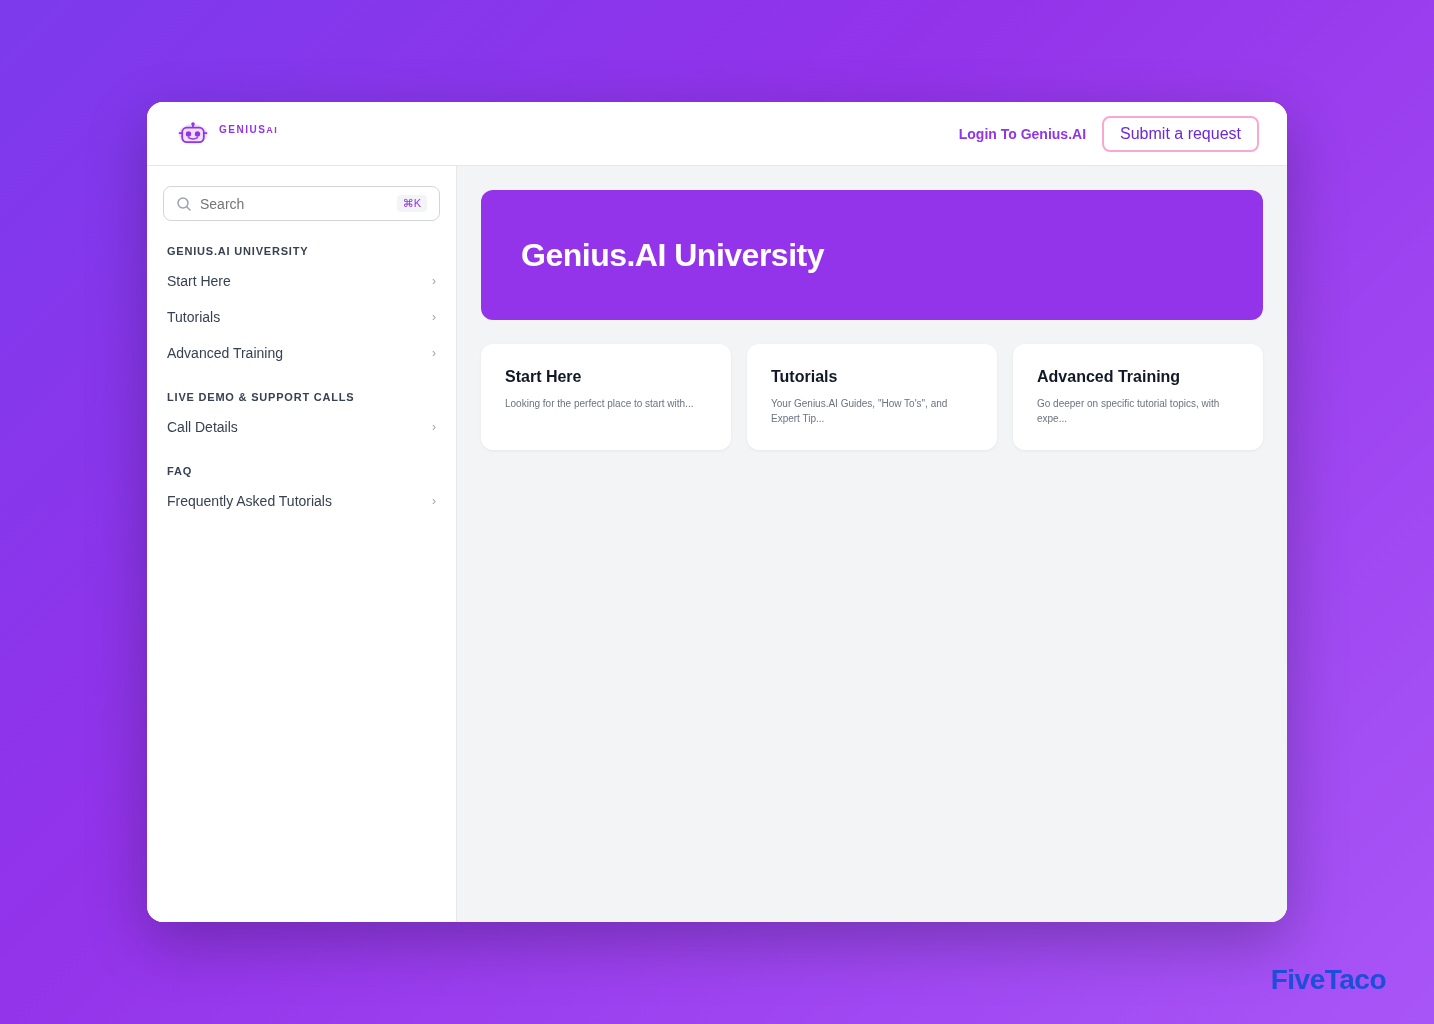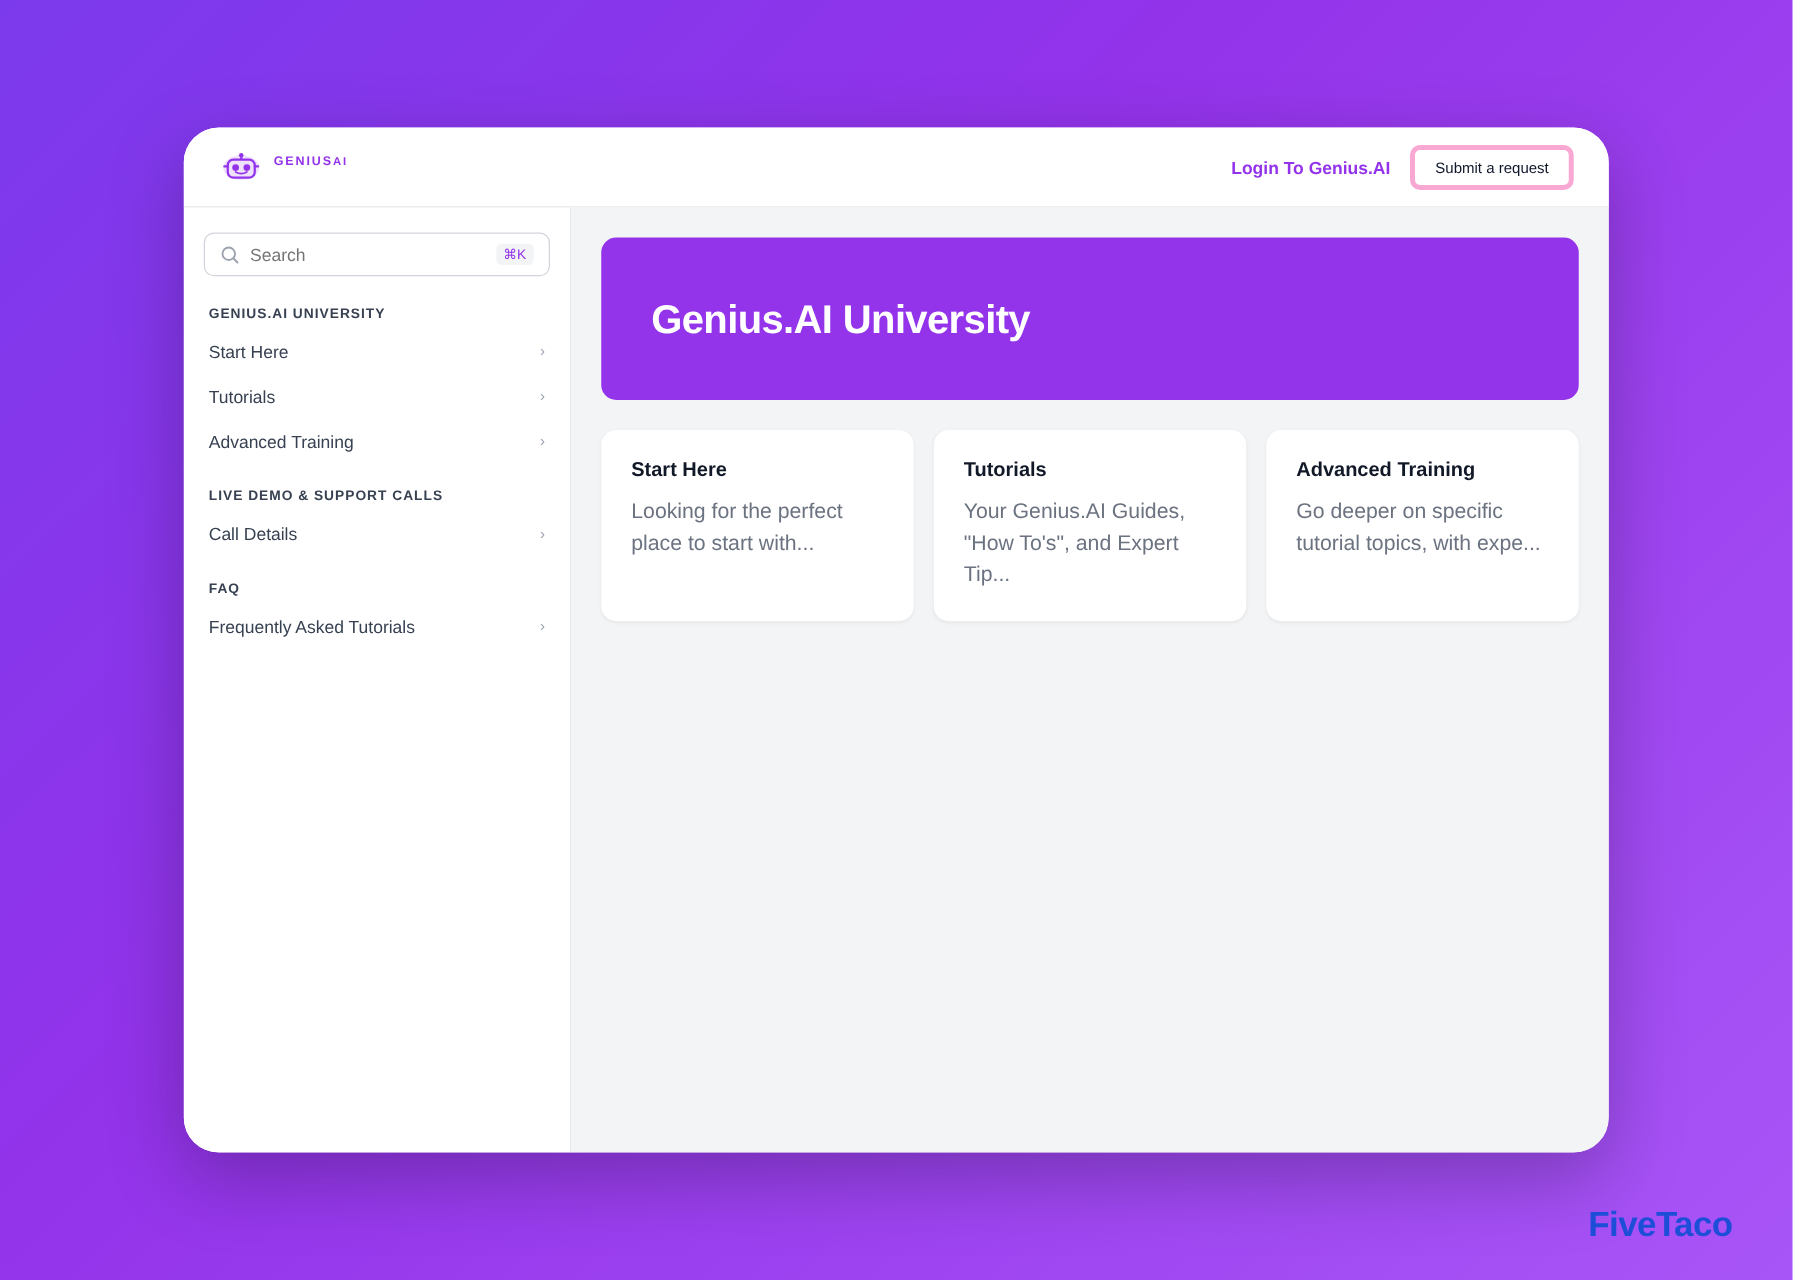--- a/index.html
+++ b/index.html
@@ -22,21 +22,21 @@
       color: #1d4ed8;
       font-size: 28px;
       font-weight: 800;
       letter-spacing: -0.5px;
     }
 
     .app-window {
       width: 1140px;
       height: 820px;
       background: #ffffff;
-      border-radius: 28px;
+      border-radius: 16px;
       overflow: hidden;
       display: flex;
       flex-direction: column;
       box-shadow: 0 20px 60px rgba(0,0,0,0.25);
     }
 
     
     .header {
       display: flex;
       align-items: center;
@@ -82,26 +82,26 @@
 
     .login-link {
       color: #9333ea;
       font-size: 14px;
       font-weight: 700;
       text-decoration: none;
       cursor: pointer;
     }
 
     .submit-btn {
-      border: 4px solid #f9a8d4;
-      color: #0f172a;
+      border: 2px solid #f9a8d4;
+      color: #6d28d9;
       background: transparent;
       border-radius: 8px;
       padding: 7px 16px;
-      font-size: 12px;
+      font-size: 16px;
       font-weight: 500;
       cursor: pointer;
     }
 
     
     .main-layout {
       display: flex;
       flex: 1;
       overflow: hidden;
     }
@@ -242,21 +242,21 @@
     }
 
     .card-title {
       font-size: 16px;
       font-weight: 700;
       color: #111827;
       margin-bottom: 10px;
     }
 
     .card-desc {
-      font-size: 17px;
+      font-size: 10px;
       color: #6b7280;
       line-height: 1.5;
     }
   </style>
 </head>
 <body>
 
 <div class="app-window">
 
   <div class="header">

